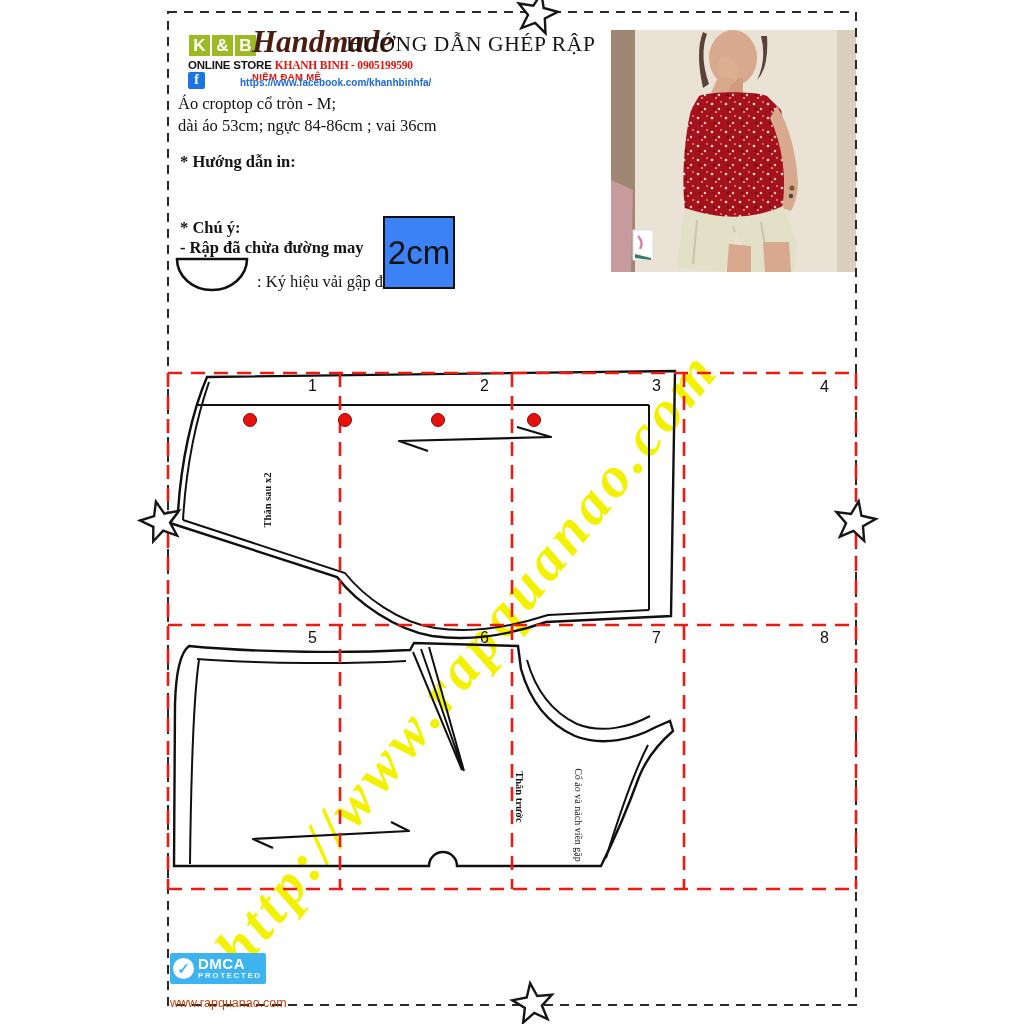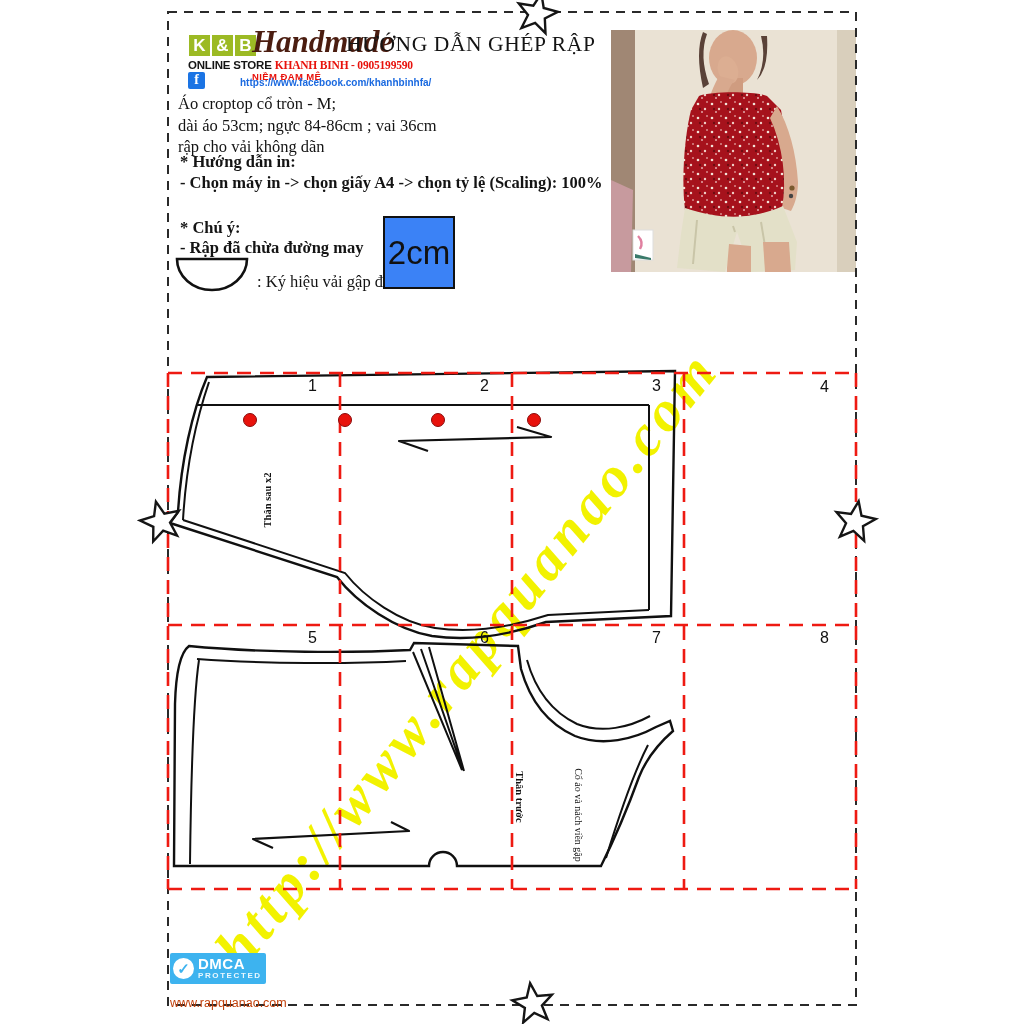--- a/index.html
+++ b/index.html
@@ -158,25 +158,23 @@
   <div class="abs slogan">NIỀM ĐAM MÊ</div>
   <div class="abs fbrow">
     <div class="fbicon">f</div>
     <div class="fburl">https://www.facebook.com/khanhbinhfa/</div>
   </div>
   <div class="abs title">HƯỚNG DẪN GHÉP RẬP</div>
 
   <div class="abs specs">
     <div>Áo croptop cổ tròn - M;</div>
     <div>dài áo 53cm; ngực 84-86cm ; vai 36cm</div>
-    <div>rập cho vải không dãn</div>
   </div>
   <div class="abs printg">
     <div>* Hướng dẫn in:</div>
-    <div>- Chọn máy in -&gt; chọn giấy A4  -&gt; chọn tỷ lệ (Scaling): 100%</div>
   </div>
   <div class="abs notes">
     <div>* Chú ý:</div>
     <div>- Rập đã chừa đường may</div>
   </div>
   <div class="abs foldlbl">: Ký hiệu vải gập đôi</div>
   <div class="abs seambox">2cm</div>
 
   <span class="abs gridnum" style="left:308px;top:377px">1</span>
   <span class="abs gridnum" style="left:480px;top:377px">2</span>

